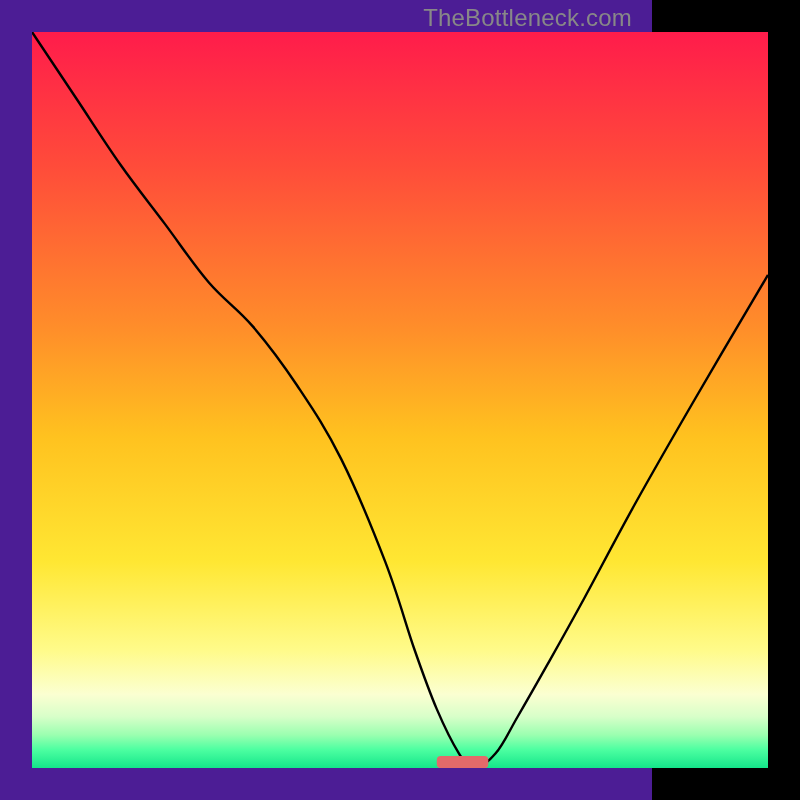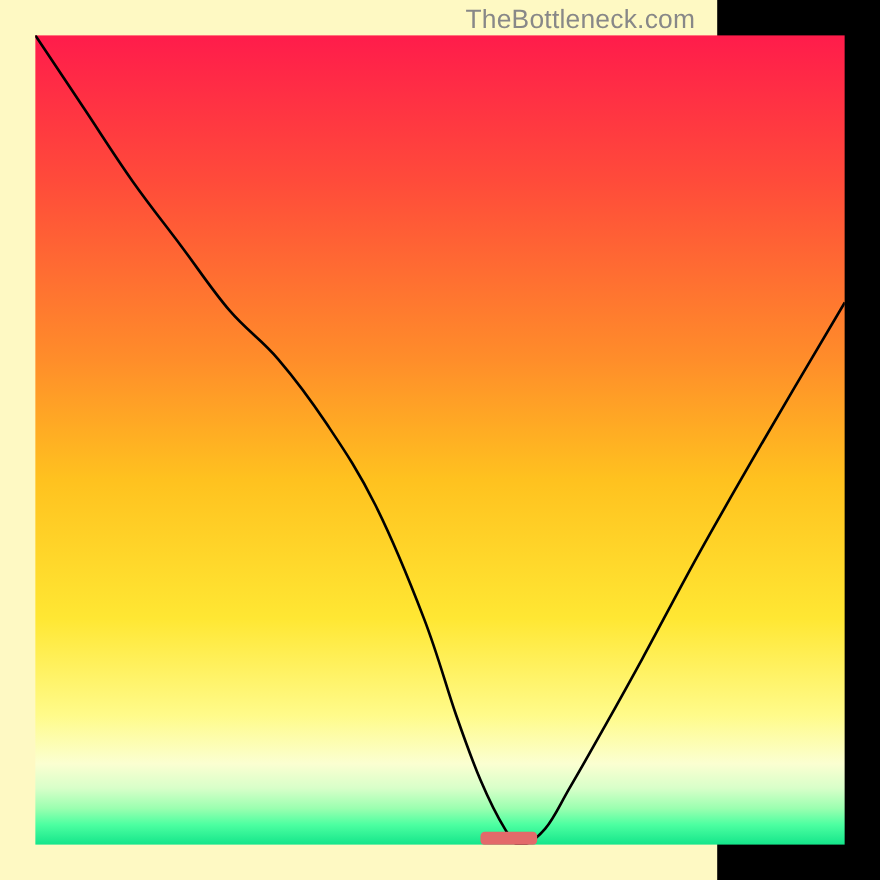--- a/index.html
+++ b/index.html
@@ -7,21 +7,21 @@
     padding: 0;
     width: 800px;
     height: 800px;
     background: #000;
     overflow: hidden;
   }
   .frame {
     position: relative;
     width: 652px;
     height: 800px;
-    background: #fef9c3;
+    background: #4c1d95;
   }
   .watermark {
     position: absolute;
     top: 4px;
     right: 20px;
     font-family: Arial, Helvetica, sans-serif;
     font-size: 24px;
     font-weight: 500;
     color: #888;
     letter-spacing: 0.2px;

